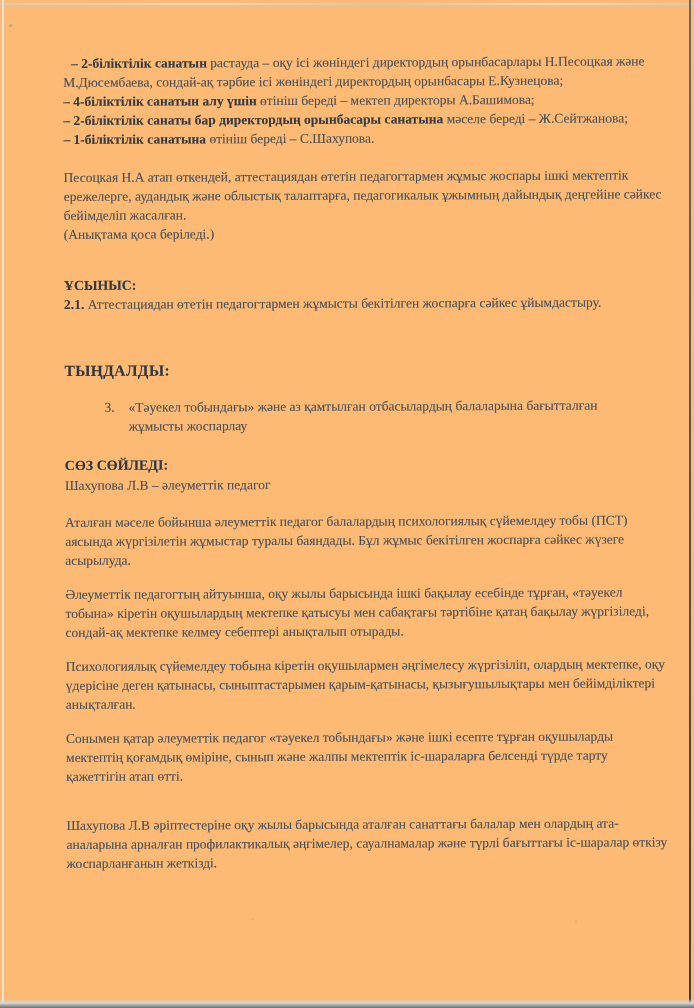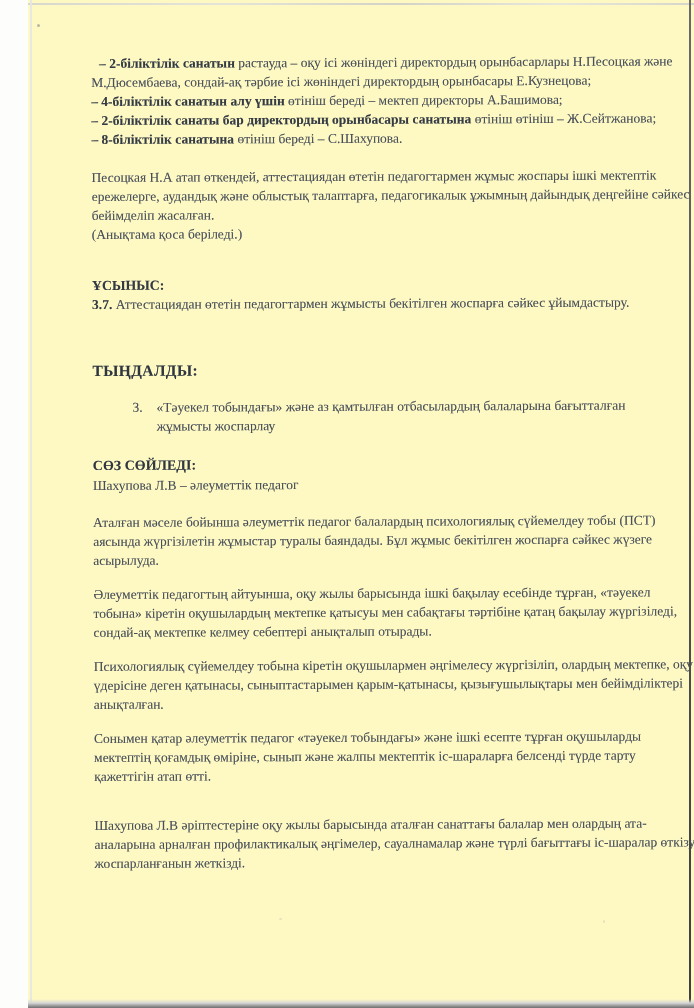--- a/index.html
+++ b/index.html
@@ -3,21 +3,21 @@
 <meta charset="utf-8">
 <style>
   html, body { margin: 0; padding: 0; }
   body {
     width: 694px; height: 1008px;
     position: relative;
     overflow: hidden;
     background: #fdfdfc;
     font-family: "Liberation Serif", "DejaVu Serif", serif;
   }
-  .page { position: absolute; inset: 0; background: #fef9c3; margin-left: 28px; }
+  .page { position: absolute; inset: 0; background: #fdba74; }
 
   
   .scan-top-line { position: absolute; left: 0; top: 3px; width: 100%; height: 2px;
     background: linear-gradient(90deg, #cfcfcf 0%, #dedede 30%, #c8c8c8 55%, #e2e2e2 80%, #cccccc 100%); opacity: .8; }
   .scan-right-line { position: absolute; top: 0; right: 3px; width: 2px; height: 100%;
     background: linear-gradient(180deg, #6a6a6a 0%, #4f4f4f 60%, #3f3f3f 100%); }
   .scan-left-line { position: absolute; top: 0; left: 2px; width: 2px; height: 100%;
     background: #e6e6e6; opacity: .9; }
   .scan-bottom-band { position: absolute; left: 0; bottom: 0; width: 100%; height: 9px;
     background: linear-gradient(180deg, rgba(210,210,210,0) 0%, #d6d6d6 45%, #9a9a9a 75%, #6f6f6f 100%); }
@@ -68,28 +68,28 @@
   <div class="scan-right-line"></div>
   <div class="scan-bottom-band"></div>
   <div class="speck speck1"></div>
   <div class="speck speck2"></div>
   <div class="speck speck3"></div>
 
   <div class="content">
 
     <p class="bullet bullet-first"><b>– 2-біліктілік санатын</b><span> растауда – оқу ісі жөніндегі директордың орынбасарлары Н.Песоцкая және М.Дюсембаева, сондай-ақ тәрбие ісі жөніндегі директордың орынбасары Е.Кузнецова;</span></p>
     <p class="bullet"><b>– 4-біліктілік санатын алу үшін</b><span> өтініш береді – мектеп директоры А.Башимова;</span></p>
-    <p class="bullet"><b>– 2-біліктілік санаты бар директордың орынбасары санатына</b><span> өтініш өтініш – Ж.Сейтжанова;</span></p>
-    <p class="bullet"><b>– 8-біліктілік санатына</b><span> өтініш береді – С.Шахупова.</span></p>
+    <p class="bullet"><b>– 2-біліктілік санаты бар директордың орынбасары санатына</b><span> мәселе береді – Ж.Сейтжанова;</span></p>
+    <p class="bullet"><b>– 1-біліктілік санатына</b><span> өтініш береді – С.Шахупова.</span></p>
 
     <p class="p-after-list">Песоцкая Н.А атап өткендей, аттестациядан өтетін педагогтармен жұмыс жоспары ішкі мектептік ережелерге, аудандық және облыстық талаптарға, педагогикалык ұжымның дайындық деңгейіне сәйкес бейімделіп жасалған.</p>
     <p class="note-line">(Анықтама қоса беріледі.)</p>
 
     <p class="h-proposal">ҰСЫНЫС:</p>
-    <p class="proposal-para"><b>3.7.</b><span> Аттестациядан өтетін педагогтармен жұмысты бекітілген жоспарға сәйкес ұйымдастыру.</span></p>
+    <p class="proposal-para"><b>2.1.</b><span> Аттестациядан өтетін педагогтармен жұмысты бекітілген жоспарға сәйкес ұйымдастыру.</span></p>
 
     <p class="h-heard">ТЫҢДАЛДЫ:</p>
 
     <div class="agenda">
       <span class="agenda-num">3.</span>
       <div class="agenda-text">«Тәуекел тобындағы» және аз қамтылған отбасылардың балаларына бағытталған жұмысты жоспарлау</div>
     </div>
 
     <p class="h-speech">СӨЗ СӨЙЛЕДІ:</p>
     <p class="speaker-line">Шахупова Л.В – әлеуметтік педагог</p>

